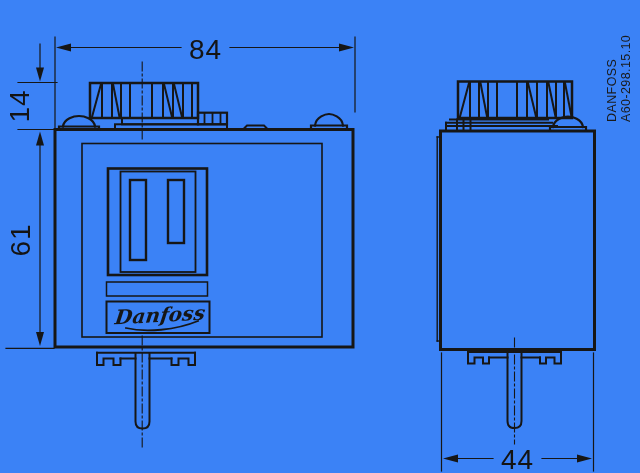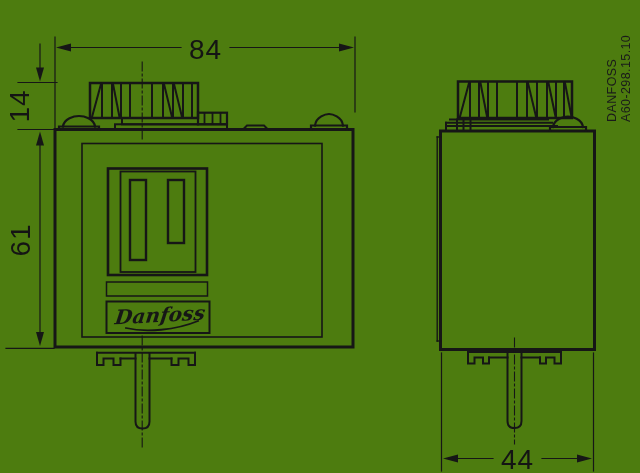--- a/index.html
+++ b/index.html
@@ -1,17 +1,17 @@
 <!DOCTYPE html>
 <html><head>
 <meta charset="utf-8">
 <style>
   html,body{margin:0;padding:0;background:#fff;}
   #stage{
-    position:relative;width:640px;height:473px;background:#4d7c0f;
+    position:relative;width:640px;height:473px;background:#3b82f6;
     font-family:"Liberation Sans",sans-serif;color:#111;overflow:hidden;
   }
   #stage svg{position:absolute;left:0;top:0;}
   .dim-label{
     position:absolute;font-size:28px;line-height:30px;color:#141414;
     text-align:center;white-space:nowrap;letter-spacing:1px;
   }
   .rot{transform:rotate(-90deg);transform-origin:center center;}
   .vert-label{
     position:absolute;left:568px;top:56px;width:104px;height:28px;

